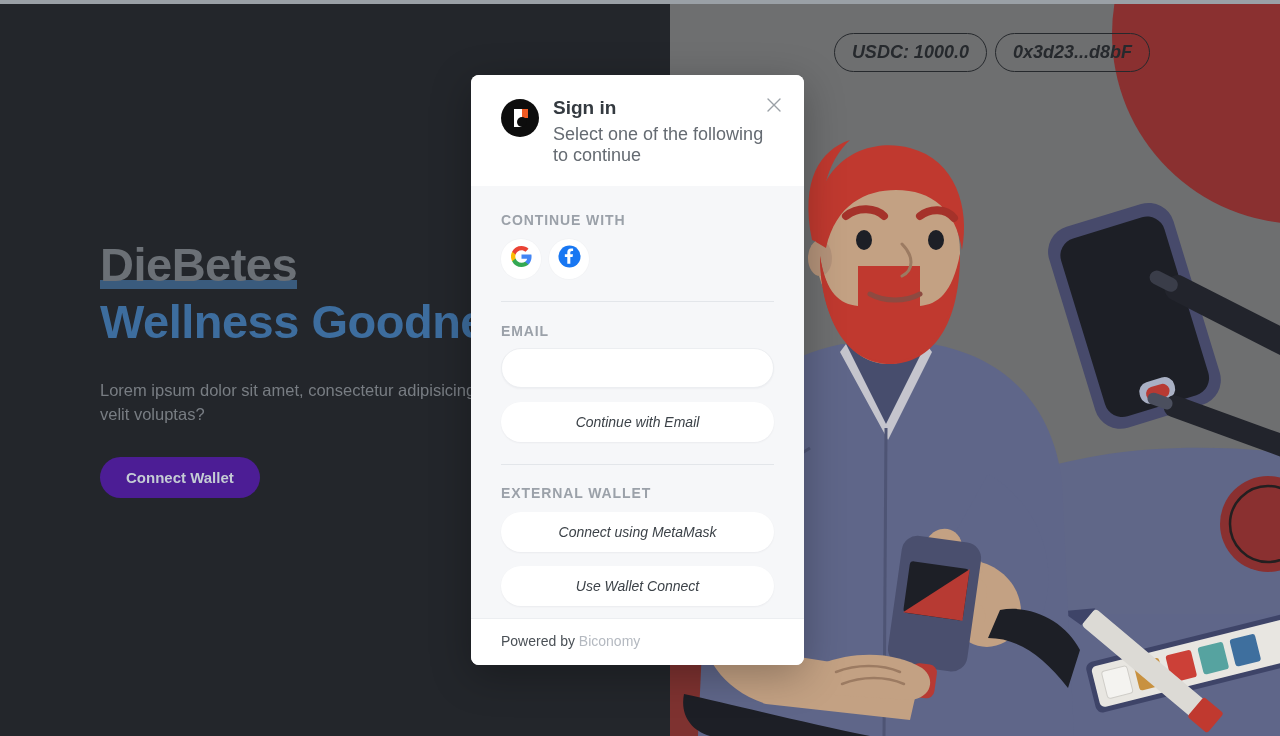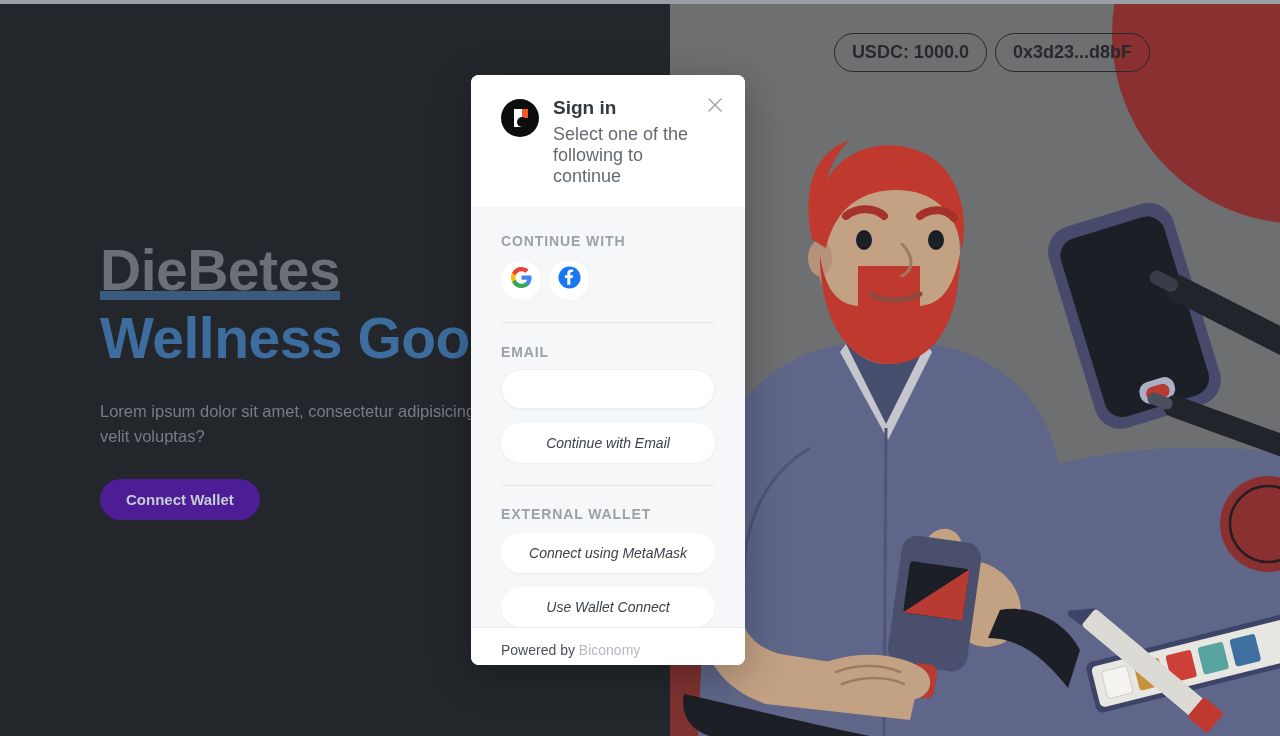--- a/index.html
+++ b/index.html
@@ -20,21 +20,21 @@
 
   
   .hero {
     position: absolute; left: 0; top: 4px;
     width: 670px; height: 732px;
     background: #23262b;
     z-index: 5;
   }
   .hero-inner { position: absolute; left: 100px; top: 236px; width: 620px; }
 
-  .hero-title { font-size: 57px; font-weight: bold; line-height: 1.08; letter-spacing: -0.5px; }
+  .hero-title { font-size: 47px; font-weight: bold; line-height: 1.08; letter-spacing: -0.5px; }
   .hero-line1 { color: #6b7076; display: inline-block; position: relative; }
   .hero-underline {
     position: absolute; left: 0; right: 0; bottom: 2px; height: 9px;
     background: #3d6286; opacity: .9; z-index: -1;
   }
   .hero-line2 { color: #3d6d9e; display: block; margin-top: 6px; white-space: nowrap; }
 
   .hero-sub {
     margin-top: 30px; font-size: 16.5px; line-height: 1.5;
     color: #787d83; max-width: 540px;
@@ -52,33 +52,33 @@
     position: absolute; left: 670px; top: 4px;
     width: 610px; height: 732px;
     background: #6e6f70;
     overflow: hidden; z-index: 3;
   }
   .art svg { display:block; width: 610px; height: 732px; }
 
   
   .badges {
     position: absolute; right: 130px; top: 33px;
-    display: flex; gap: 8px; z-index: 40;
+    display: flex; gap: 8px; z-index: 40; font-style: italic;
   }
   .badge {
     border: 1.6px solid #26292d; border-radius: 999px;
     padding: 8px 17px; font-size: 18px; font-weight: bold;
     color: #26292d; background: transparent;
     white-space: nowrap; cursor: pointer;
   }
 
   
   .modal {
     position: absolute; left: 471px; top: 75px;
-    width: 274px; height: 590px;
+    width: 333px; height: 590px;
     background: #f6f7f9;
     border-radius: 8px;
     box-shadow: 0 10px 40px rgba(0,0,0,.28);
     overflow: hidden; z-index: 50;
     display: flex; flex-direction: column;
   }
   .modal-head {
     background: #ffffff; padding: 22px 30px 20px 30px;
     position: relative; flex: none;
   }

